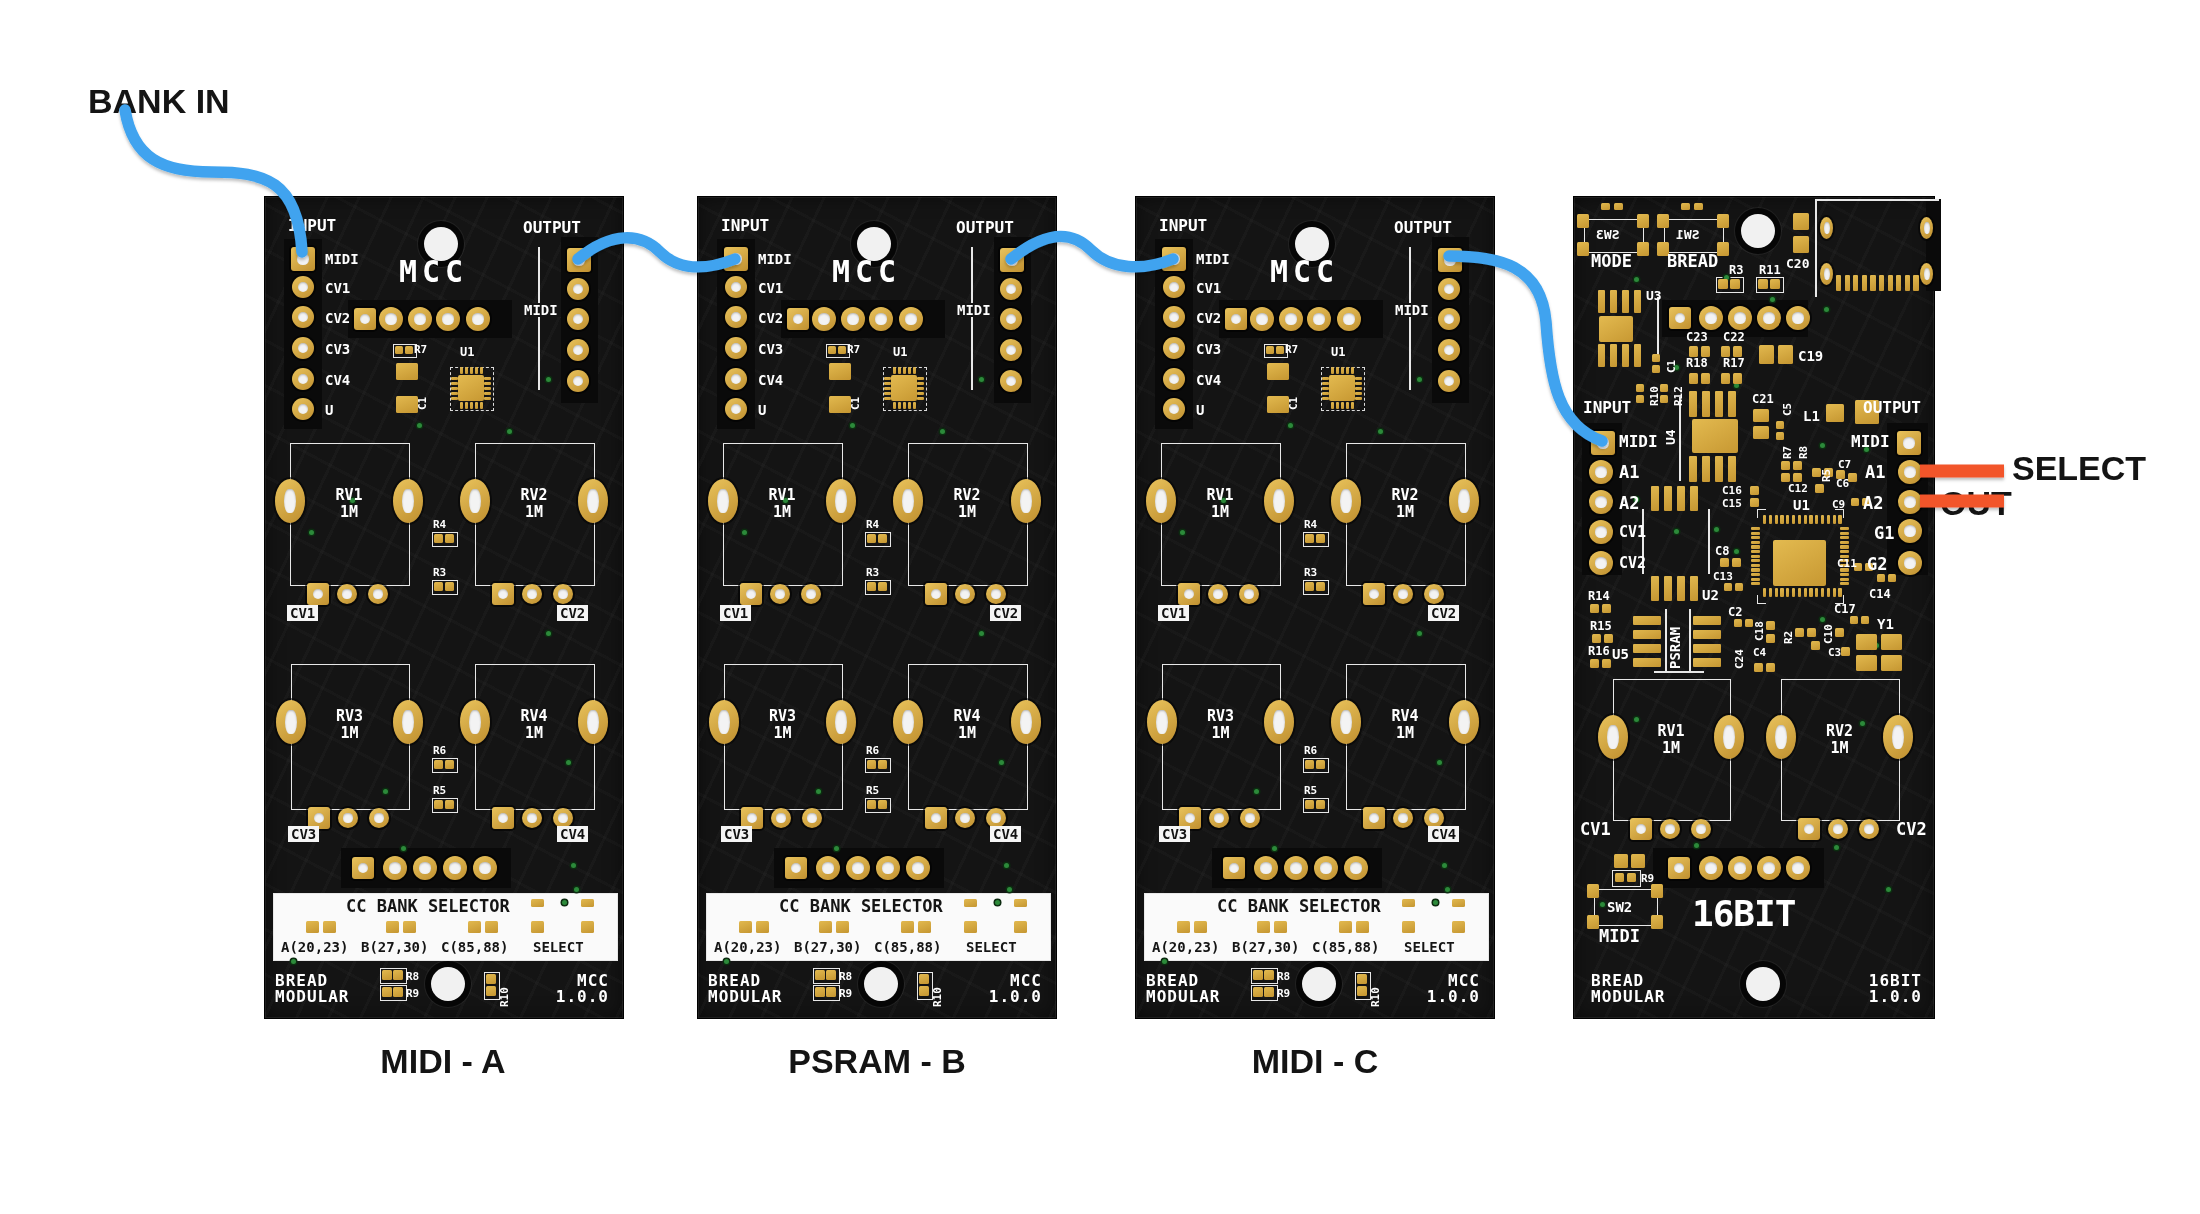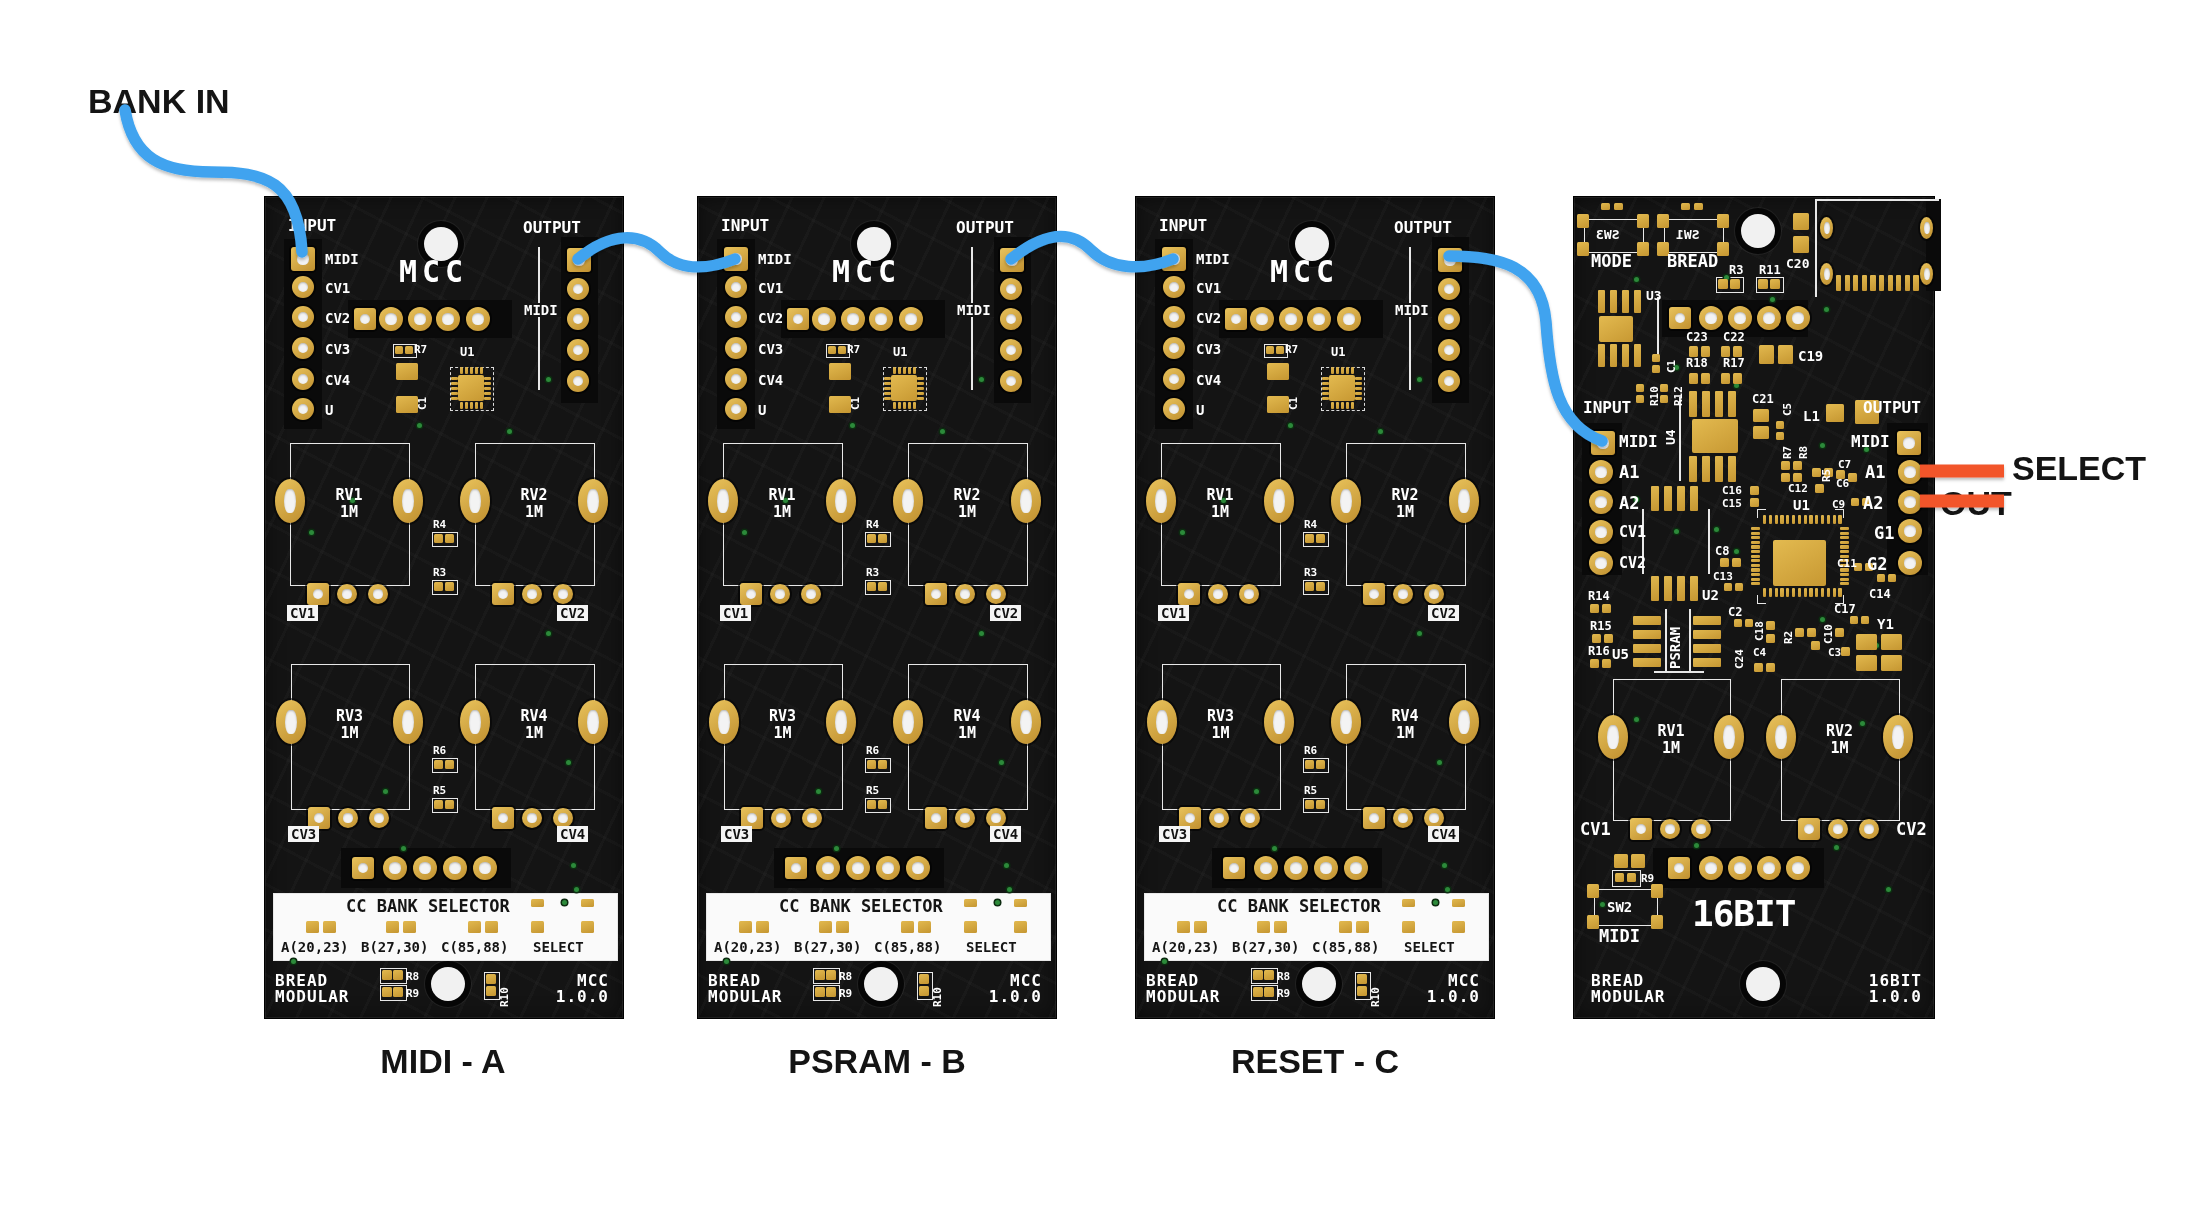--- a/index.html
+++ b/index.html
@@ -43,21 +43,21 @@
 </style>
 </head>
 <body>
 
 <div id="stage">
   <div class="lbl" style="left:88px;top:84px;font-size:34px;">BANK IN</div>
   <div class="lbl" style="left:2012px;top:451px;font-size:34px;">SELECT</div>
   <div class="lbl" style="left:1940px;top:486px;font-size:34px;">OUT</div>
   <div class="lbl bank" style="left:343px;top:1044px;font-size:34px;">MIDI - A</div>
   <div class="lbl bank" style="left:777px;top:1044px;font-size:34px;">PSRAM - B</div>
-  <div class="lbl bank" style="left:1215px;top:1044px;font-size:34px;">RESET - C</div>
+  <div class="lbl bank" style="left:1215px;top:1044px;font-size:34px;">MIDI - C</div>
 
   <div id="boards">
       <div class="board" style="left: 264px; top: 196px; width: 358px; height: 821px;">
         <div class="strip" style="left: 19px; top: 42px; width: 38px; height: 190px;"></div>
         <div class="strip" style="left: 296px; top: 40px; width: 37px; height: 166px;"></div>
         <div class="strip" style="left: 83px; top: 103px; width: 164px; height: 38px;"></div>
         <div class="strip" style="left: 76px; top: 651px; width: 170px; height: 40px;"></div>
         <div class="mnt" style="left: 159px; top: 30px; width: 34px; height: 34px;"></div>
         <div class="mnt" style="left: 166px; top: 770px; width: 34px; height: 34px;"></div>
         <div class="t" style="left: 23px; top: 21px; font-size: 16px;">INPUT</div>

